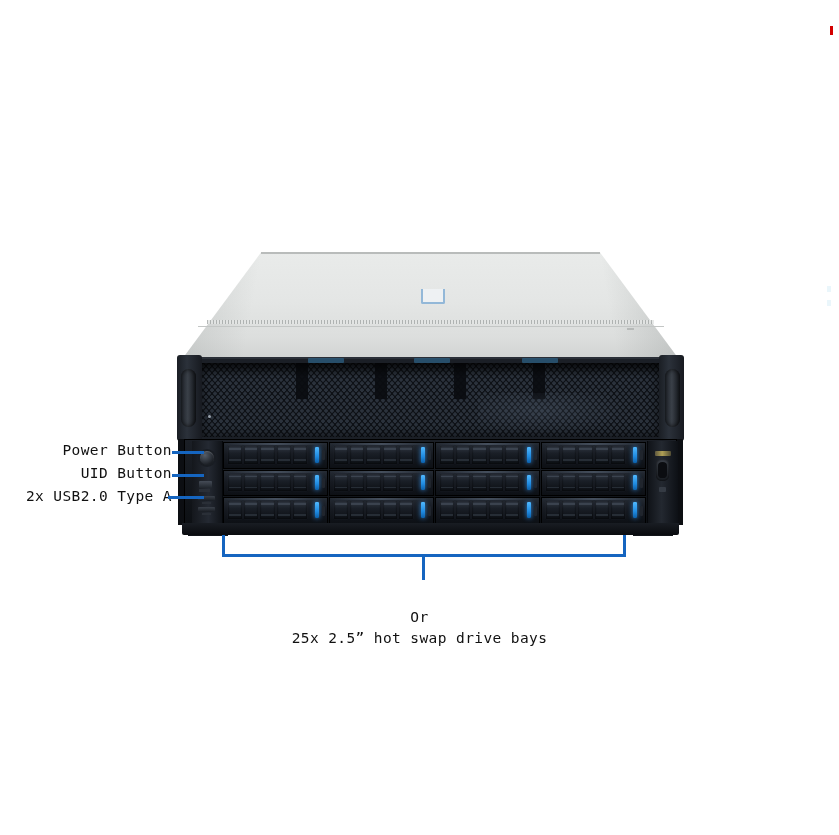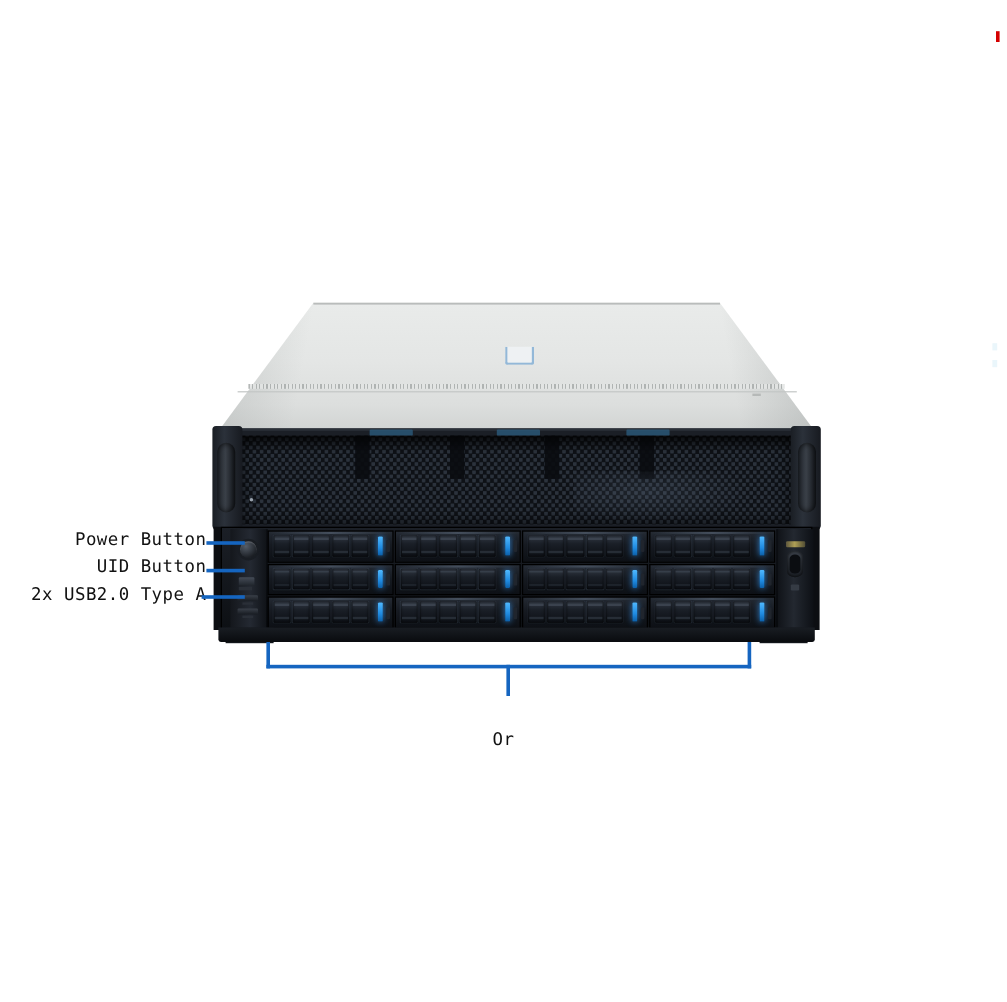--- a/index.html
+++ b/index.html
@@ -504,14 +504,15 @@
 
   <div class="lbl lbl-right" style="left:0px;top:488px;width:172px;">2x USB2.0 Type A</div>
   <div class="leader" style="left:168px;top:496px;width:36px;"></div>
 
   <div class="bracket" style="left:222px;top:535px;width:3px;height:22px;"></div>
   <div class="bracket" style="left:222px;top:554px;width:404px;height:3px;"></div>
   <div class="bracket" style="left:623px;top:535px;width:3px;height:22px;"></div>
   <div class="bracket" style="left:422px;top:554px;width:3px;height:26px;"></div>
 
   <div class="cap" style="left:0px;top:607px;width:839px;">Or</div>
+  <div class="cap" style="left:0px;top:628px;width:839px;">25x 2.5”  hot swap drive bays</div>
 
 </div>
 
 </body></html>

